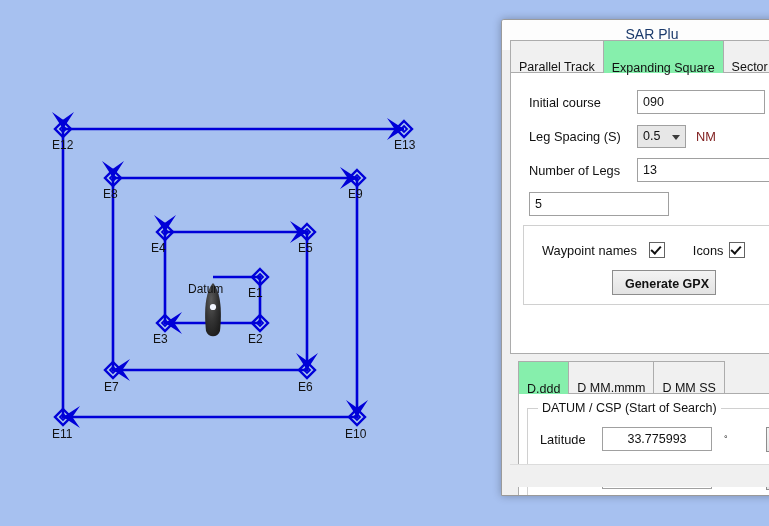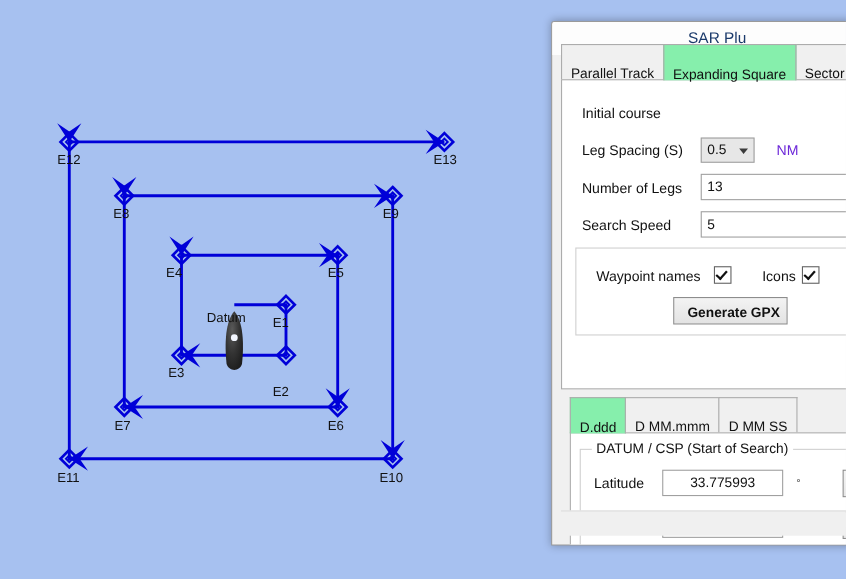--- a/index.html
+++ b/index.html
@@ -110,22 +110,22 @@
     background: #fff;
     font-size: 12.5px;
     color: #111;
     padding: 0 5px;
     line-height: 22px;
     font-family: "Liberation Sans", sans-serif;
     outline: none;
   }
   .unit {
     font-size: 12.8px;
-    color: #6d28d9;
-    margin-left: 20px;
+    color: #7f1d1d;
+    margin-left: 10px;
   }
   .combo {
     box-sizing: border-box;
     height: 23px;
     width: 49px;
     border: 1px solid #a0a0a0;
     background: #e7e7e7;
     font-size: 12.5px;
     color: #111;
     padding-left: 5px;
@@ -351,21 +351,21 @@
       </g>
 
     <g>
       <path d="M213 283 C221 292 222 312 220 331 C218 338 208 338 206 331
                C204 312 205 292 213 283 Z" fill="url(#boatgrad)"></path>
       <circle cx="213" cy="307" r="3.1" fill="#f2f6ff"></circle>
     </g>
   </svg>
   <div id="map-labels" style="position:absolute;left:0;top:0;width:769px;height:526px;pointer-events:none;">
       <div class="wp-label" style="left: 248px; top: 286px;">E1</div>
-      <div class="wp-label" style="left: 248px; top: 332px; margin-top: 17px;">E2</div>
+      <div class="wp-label" style="left: 248px; top: 332px;">E2</div>
       <div class="wp-label" style="left: 153px; top: 332px;">E3</div>
       <div class="wp-label" style="left: 151px; top: 241px;">E4</div>
       <div class="wp-label" style="left: 298px; top: 241px;">E5</div>
       <div class="wp-label" style="left: 298px; top: 380px;">E6</div>
       <div class="wp-label" style="left: 104px; top: 380px;">E7</div>
       <div class="wp-label" style="left: 103px; top: 187px;">E8</div>
       <div class="wp-label" style="left: 348px; top: 187px;">E9</div>
       <div class="wp-label" style="left: 345px; top: 427px;">E10</div>
       <div class="wp-label" style="left: 52px; top: 427px;">E11</div>
       <div class="wp-label" style="left: 52px; top: 138px;">E12</div>
@@ -384,40 +384,40 @@
       <div class="tabstrip">
         <div class="tab">Parallel Track</div>
         <div class="tab active">Expanding Square</div>
         <div class="tab">Sector Sear</div>
       </div>
 
       <div class="tabpanel" id="main-panel">
 
         <div class="field-row" style="top:16px;">
           <span class="field-label">Initial course</span>
+          <input class="txtbox" style="width: 128px;" value="090">
 
         </div>
 
         <div class="field-row" style="top:50px;">
           <span class="field-label">Leg Spacing (S)</span>
           <span class="combo">
             <span>0.5</span>
             <span class="arrow"></span>
           </span>
           <span class="unit">NM</span>
         </div>
 
         <div class="field-row" style="top:84px;">
           <span class="field-label">Number of Legs</span>
           <input class="txtbox" style="width: 140px;" value="13">
 
         </div>
 
         <div class="field-row" style="top:118px;">
-          <span class="field-label">Search Speed</span>
           <input class="txtbox" style="width: 140px;" value="5">
 
         </div>
 
         <div id="options-group">
           <div id="opt-row">
             <span>Waypoint names</span>
             <span class="chk"></span>
             <span style="margin-left:22px;">Icons</span>
             <span class="chk" style="margin-left:6px;"></span>

